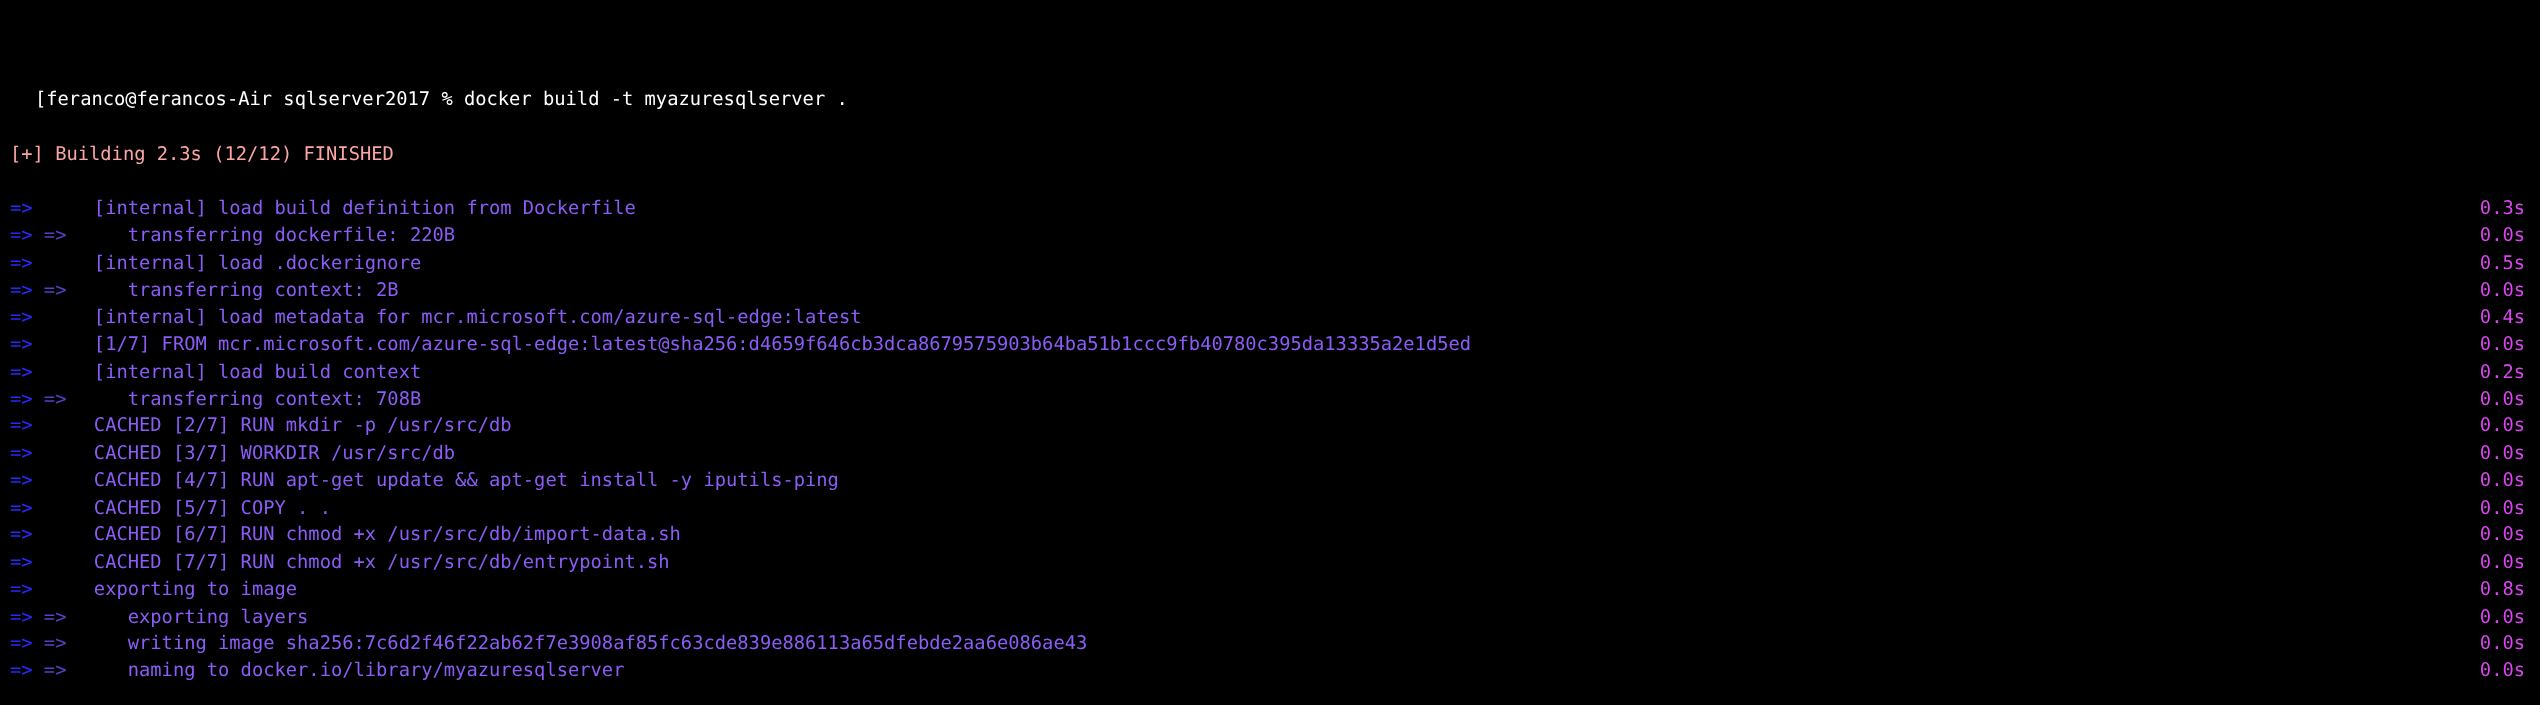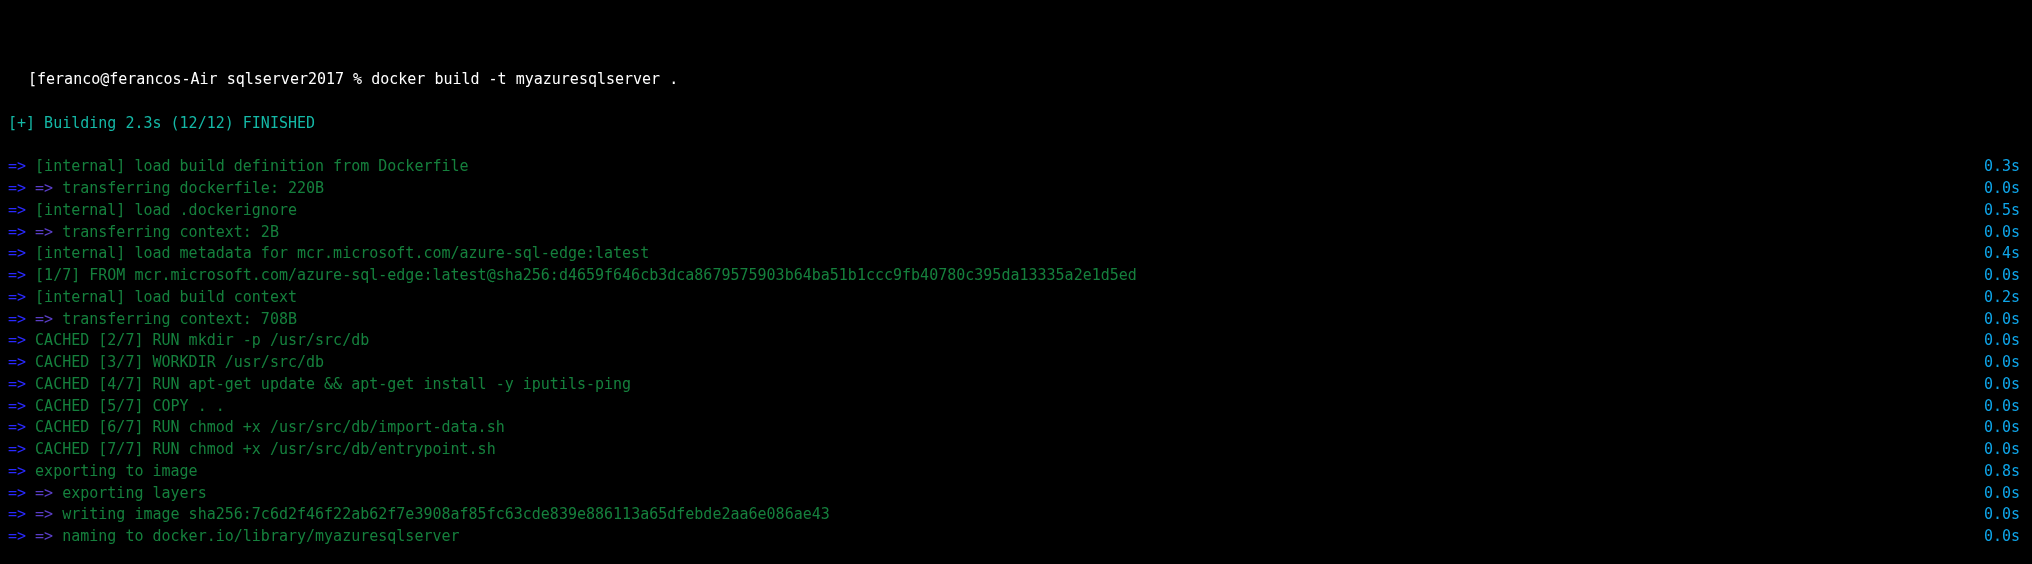--- a/index.html
+++ b/index.html
@@ -10,40 +10,41 @@
       font-size: 15px;
       line-height: 1.45;
       color: #ffffff;
       white-space: pre;
     }
     .prompt-line {
       color: #ffffff;
       margin-left: 20px;
     }
     .build-header {
-      color: #14b8a6;
+      color: #fca5a5;
     }
     .line {
       display: flex;
       justify-content: space-between;
     }
     .left {
       display: inline;
     }
     .arrow {
       color: #2929ff;
     }
     .subarrow {
       color: #5a3ec8;
     }
     .step-text {
-      color: #15803d;
+      color: #8b5cf6;
+      margin-left: 40px;
     }
     .time {
-      color: #0ea5e9;
+      color: #d946ef;
       text-align: right;
       padding-right: 4px;
     }
   </style>
 </head>
 <body>
 
 
 <div class="prompt-line">[feranco@ferancos-Air sqlserver2017 % docker build -t myazuresqlserver .</div>
 <div class="build-header">[+] Building 2.3s (12/12) FINISHED</div>

